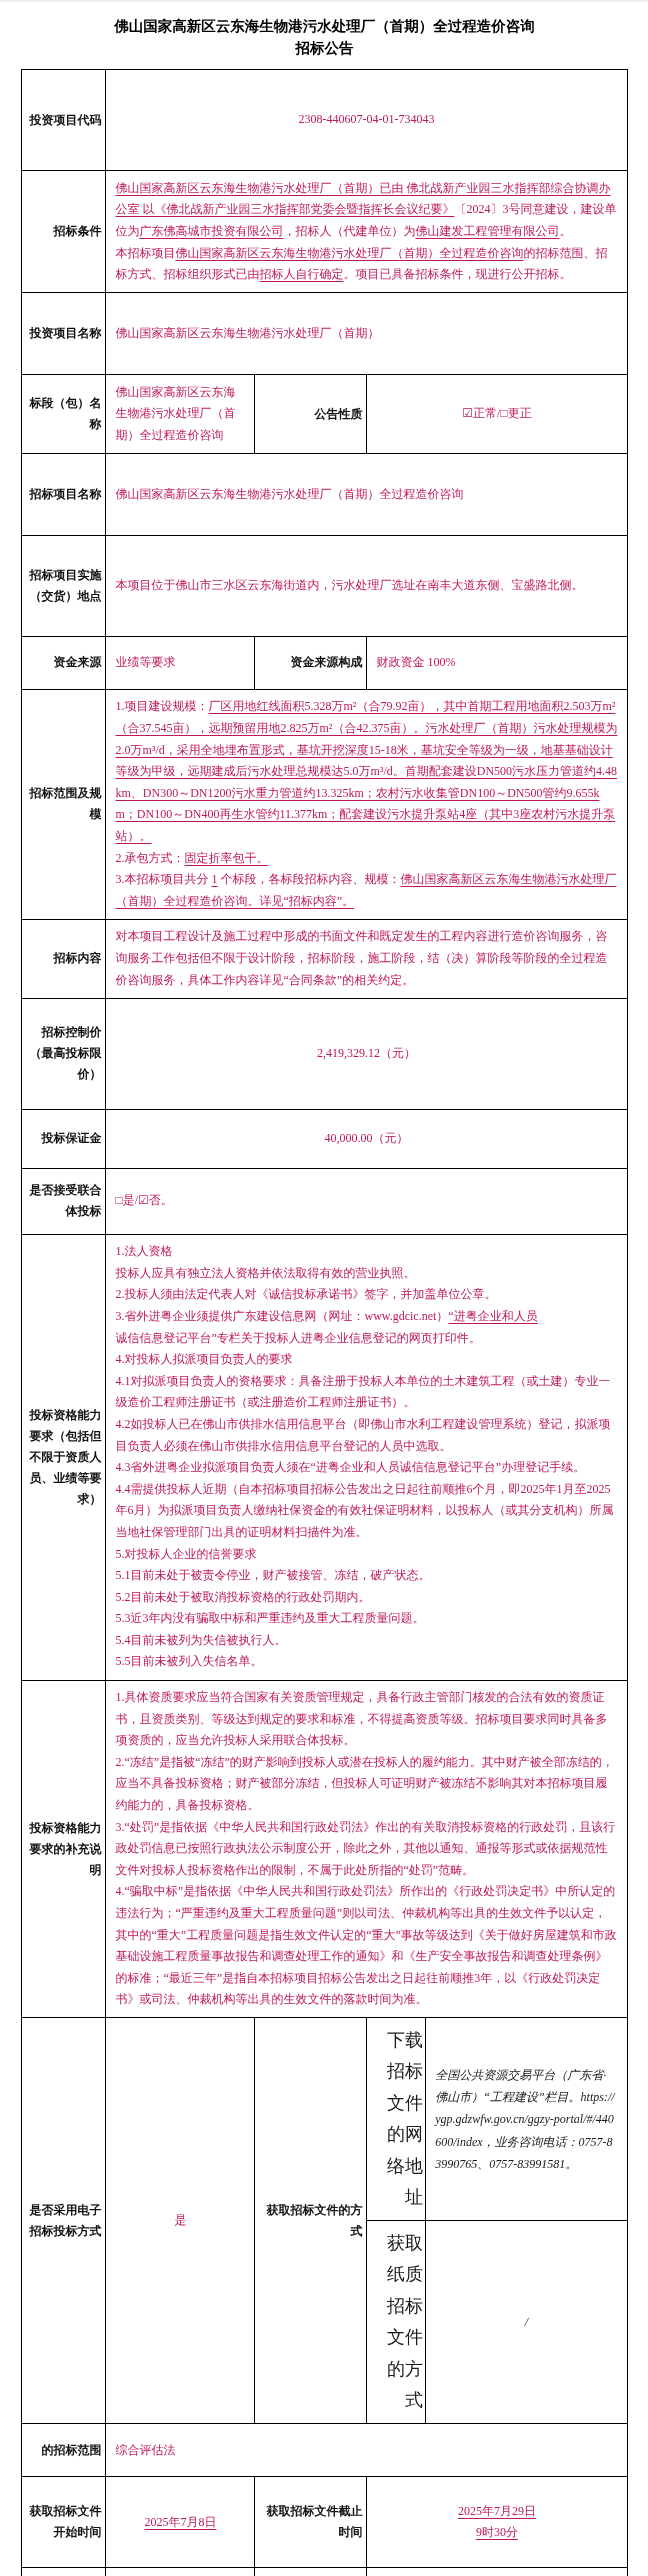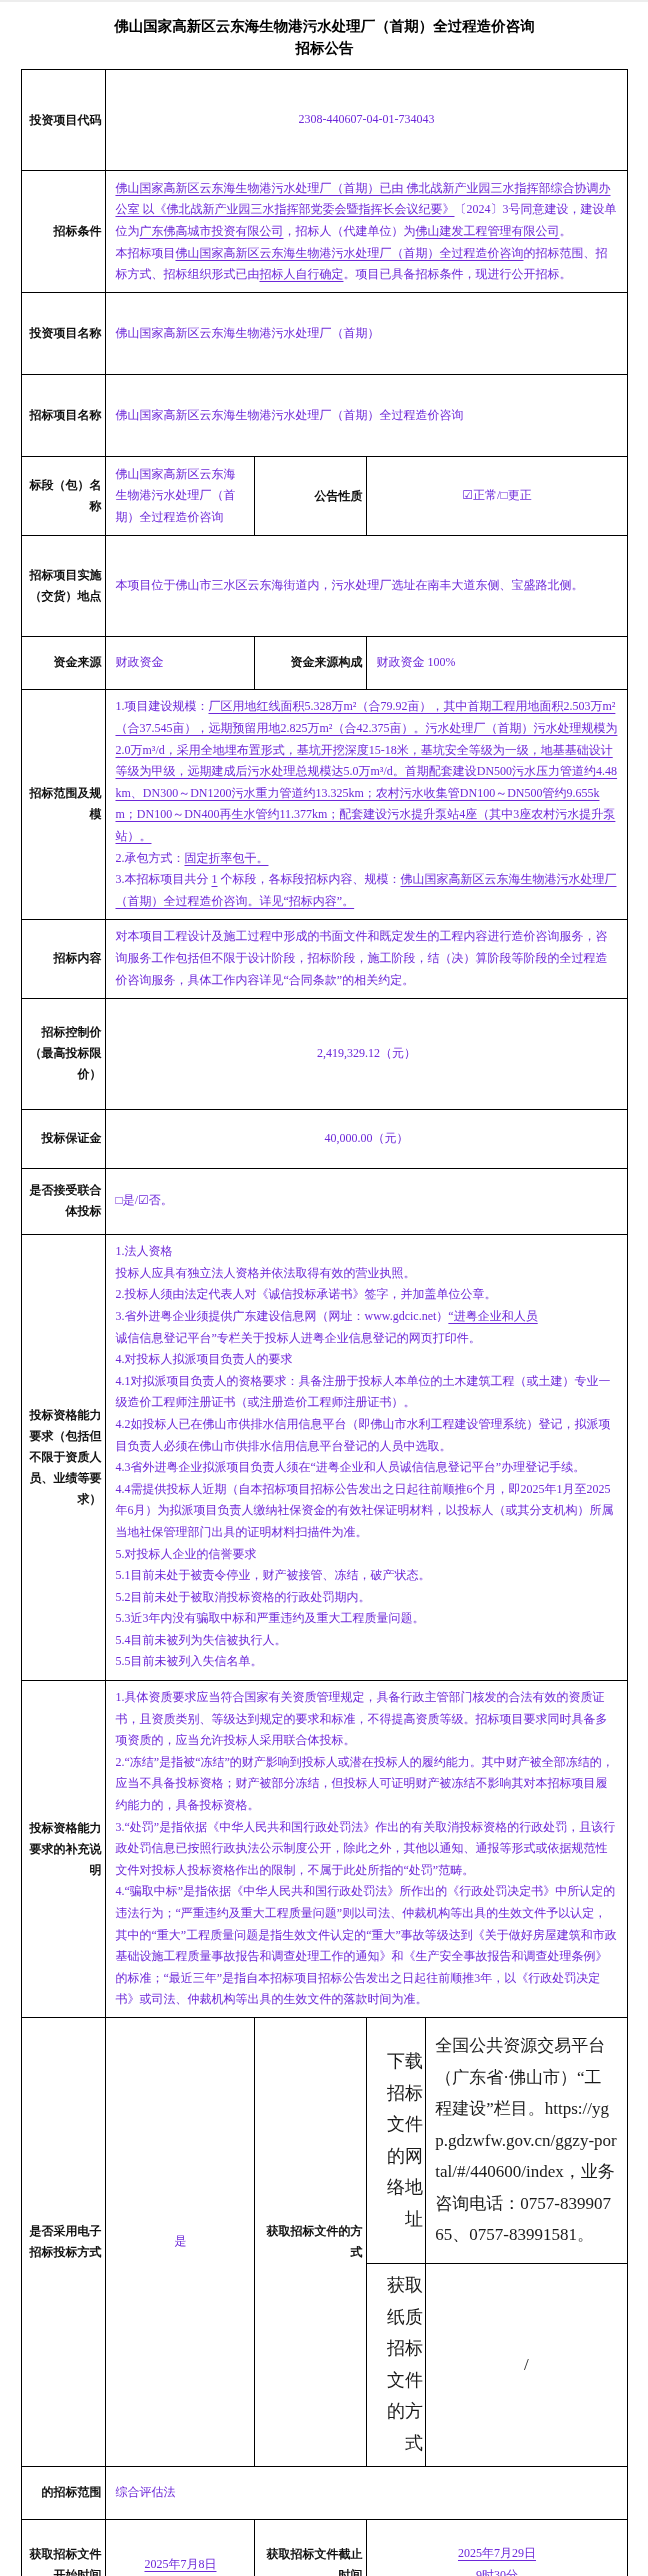--- a/index.html
+++ b/index.html
@@ -3,29 +3,29 @@
 <meta charset="utf-8">
 <style>
   html,body{margin:0;padding:0;background:#ffffff;}
   body{font-family:"Liberation Serif","DejaVu Serif",serif;color:#1a1a1a;width:649px;}
   .topline{height:1.6px;background:#ededed;width:100%;margin-bottom:13px;}
   .page{width:649px;}
   .doc-title{font-size:14.5px;font-weight:bold;text-align:center;line-height:1.55;margin:4.8px 0 9.7px 0;color:#000;}
   table.doc{border-collapse:collapse;margin:0 auto;width:605px;table-layout:fixed;border:0.8px solid #9a9a9a;}
   td{border:0.8px solid #000;vertical-align:middle;word-break:break-all;}
   td.lab{font-weight:bold;text-align:right;font-size:12px;line-height:1.75;padding:6.5px 4px;color:#111;margin-left:42px;}
-  td.val{font-size:12px;line-height:1.8;padding:6.5px 9px;color:#6d28d9;}
+  td.val{font-size:12px;line-height:1.8;padding:6.5px 9px;color:#be185d;}
   td.center{text-align:center;}
   .val p{margin:0;}
   .u{text-decoration:underline;text-underline-offset:3.2px;}
   td.nopad{padding:0;}
   .subrow{display:flex;align-items:stretch;}
   .subrow + .subrow{border-top:0.8px solid #000;}
   .sublab{width:53px;min-width:53px;border-right:0.8px solid #000;display:flex;align-items:center;justify-content:center;text-align:right;font-size:18px;line-height:1.75;padding:6.5px 2.4px;}
-  .subval{flex:1;display:flex;flex-direction:column;justify-content:center;font-size:17px;line-height:1.85;padding:12px 9px;}
+  .subval{flex:1;display:flex;flex-direction:column;justify-content:center;font-size:12px;line-height:1.85;padding:12px 9px;font-style:italic;}
   .subval.ctr{align-items:center;}
   .h48{height:39px;} .h56{height:45px;} .h64{height:52px;}
   .h84{height:68px;} .h96{height:77px;} .h108{height:87px;}
   .h120{height:97px;}
 </style>
 </head>
 <body>
 
 <div class="topline"></div>
 
@@ -57,40 +57,40 @@
             <p><span>本招标项目</span><span class="u">佛山国家高新区云东海生物港污水处理厂（首期）全过程造价咨询</span><span>的招标范围、招标方式、招标组织形式已由</span><span class="u">招标人自行确定</span><span>。项目已具备招标条件，现进行公开招标。</span></p>
           </td>
     </tr>
 
     <tr>
       <td class="lab h84">投资项目名称</td>
       <td class="val" colspan="3">佛山国家高新区云东海生物港污水处理厂（首期）</td>
     </tr>
 
     <tr>
-      <td class="lab h84">招标项目名称</td>
-      <td class="val" colspan="3">佛山国家高新区云东海生物港污水处理厂（首期）全过程造价咨询</td>
-    </tr>
-
-    <tr>
       <td class="lab">标段（包）名称</td>
       <td class="val">佛山国家高新区云东海生物港污水处理厂（首期）全过程造价咨询</td>
       <td class="lab">公告性质</td>
       <td class="val center">☑正常/□更正</td>
     </tr>
 
+    <tr>
+      <td class="lab h84">招标项目名称</td>
+      <td class="val" colspan="3">佛山国家高新区云东海生物港污水处理厂（首期）全过程造价咨询</td>
+    </tr>
+
 
     <tr>
       <td class="lab h108">招标项目实施（交货）地点</td>
       <td class="val" colspan="3">本项目位于佛山市三水区云东海街道内，污水处理厂选址在南丰大道东侧、宝盛路北侧。</td>
     </tr>
 
     <tr>
       <td class="lab h48">资金来源</td>
-      <td class="val">财政资金</td>
+      <td class="val">业绩等要求</td>
       <td class="lab">资金来源构成</td>
       <td class="val">财政资金 100%</td>
     </tr>
 
     <tr>
       <td class="lab">招标范围及规模</td>
       <td class="val" colspan="3">
             <p><span>1.项目建设规模：</span><span class="u">厂区用地红线面积5.328万m²（合79.92亩），其中首期工程用地面积2.503万m²（合37.545亩），远期预留用地2.825万m²（合42.375亩）。污水处理厂（首期）污水处理规模为2.0万m³/d，采用全地埋布置形式，基坑开挖深度15-18米，基坑安全等级为一级，地基基础设计等级为甲级，远期建成后污水处理总规模达5.0万m³/d。首期配套建设DN500污水压力管道约4.48km、DN300～DN1200污水重力管道约13.325km；农村污水收集管DN100～DN500管约9.655km；DN100～DN400再生水管约11.377km；配套建设污水提升泵站4座（其中3座农村污水提升泵站）。</span></p>
             <p><span>2.承包方式：</span><span class="u">固定折率包干。</span></p>
             <p><span>3.本招标项目共分 </span><span class="u">1</span><span> 个标段，各标段招标内容、规模：</span><span class="u">佛山国家高新区云东海生物港污水处理厂（首期）全过程造价咨询。详见“招标内容”。</span></p>

